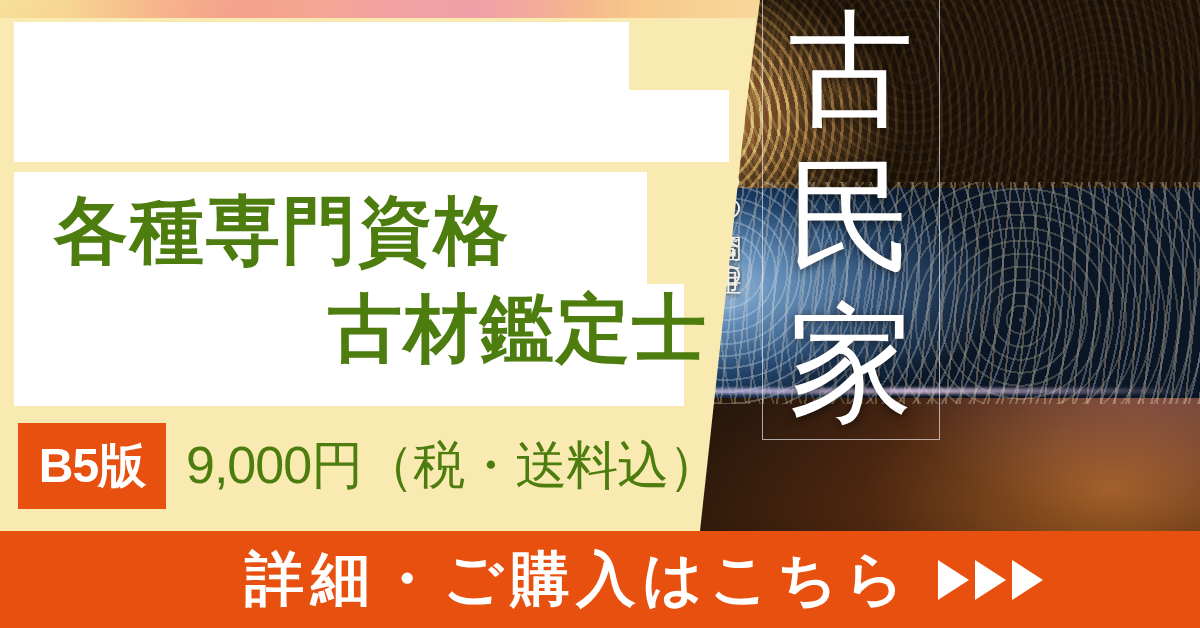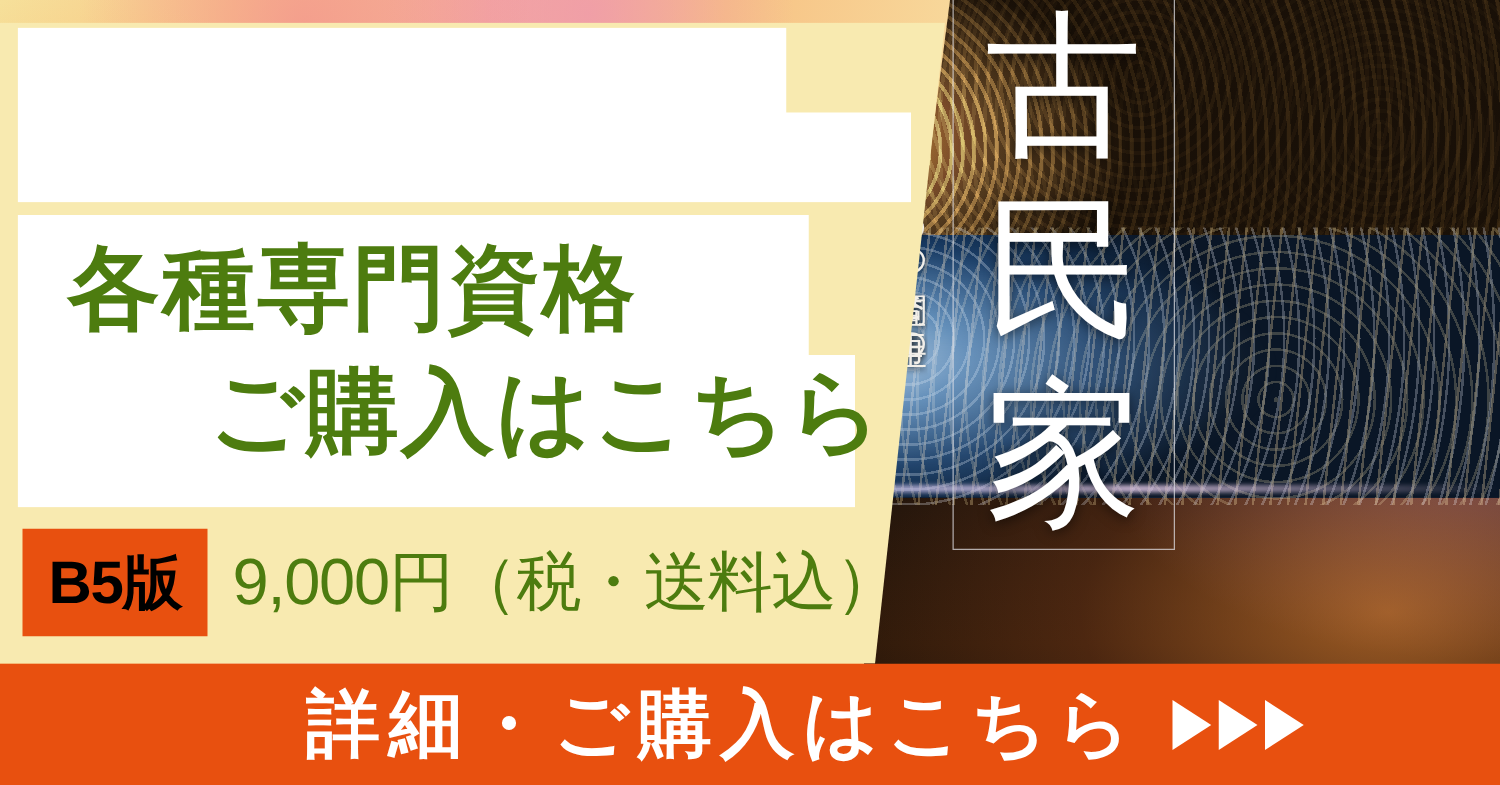--- a/index.html
+++ b/index.html
@@ -246,21 +246,21 @@
     left: 18px;
     top: 423px;
     height: 86px;
     display: flex;
     align-items: center;
   }
   .size-badge {
     width: 148px;
     height: 86px;
     background: #e8500f;
-    color: #000000;
+    color: #ffffff;
     font-size: 48px;
     font-weight: 700;
     letter-spacing: -1px;
     display: flex;
     align-items: center;
     justify-content: center;
     box-sizing: border-box;
   }
   .price-text {
     margin-left: 20px;
@@ -333,21 +333,21 @@
 
   <div class="left-wash"></div>
   <div class="cream-card"></div>
 
   <div class="card-top"></div>
   <div class="card-main"></div>
 
 
   <div class="main-title">
     <span class="line">各種専門資格</span>
-    <span class="line indent">ご購入はこちら</span>
+    <span class="line indent">古材鑑定士</span>
   </div>
 
   <div class="price-row">
     <div class="size-badge">B5版</div>
     <div class="price-text">9,000円（税・送料込）</div>
   </div>
 
   <div class="cta-bar">
     <span class="cta-label">詳細・ご購入はこちら</span>
     <span class="cta-arrows">

